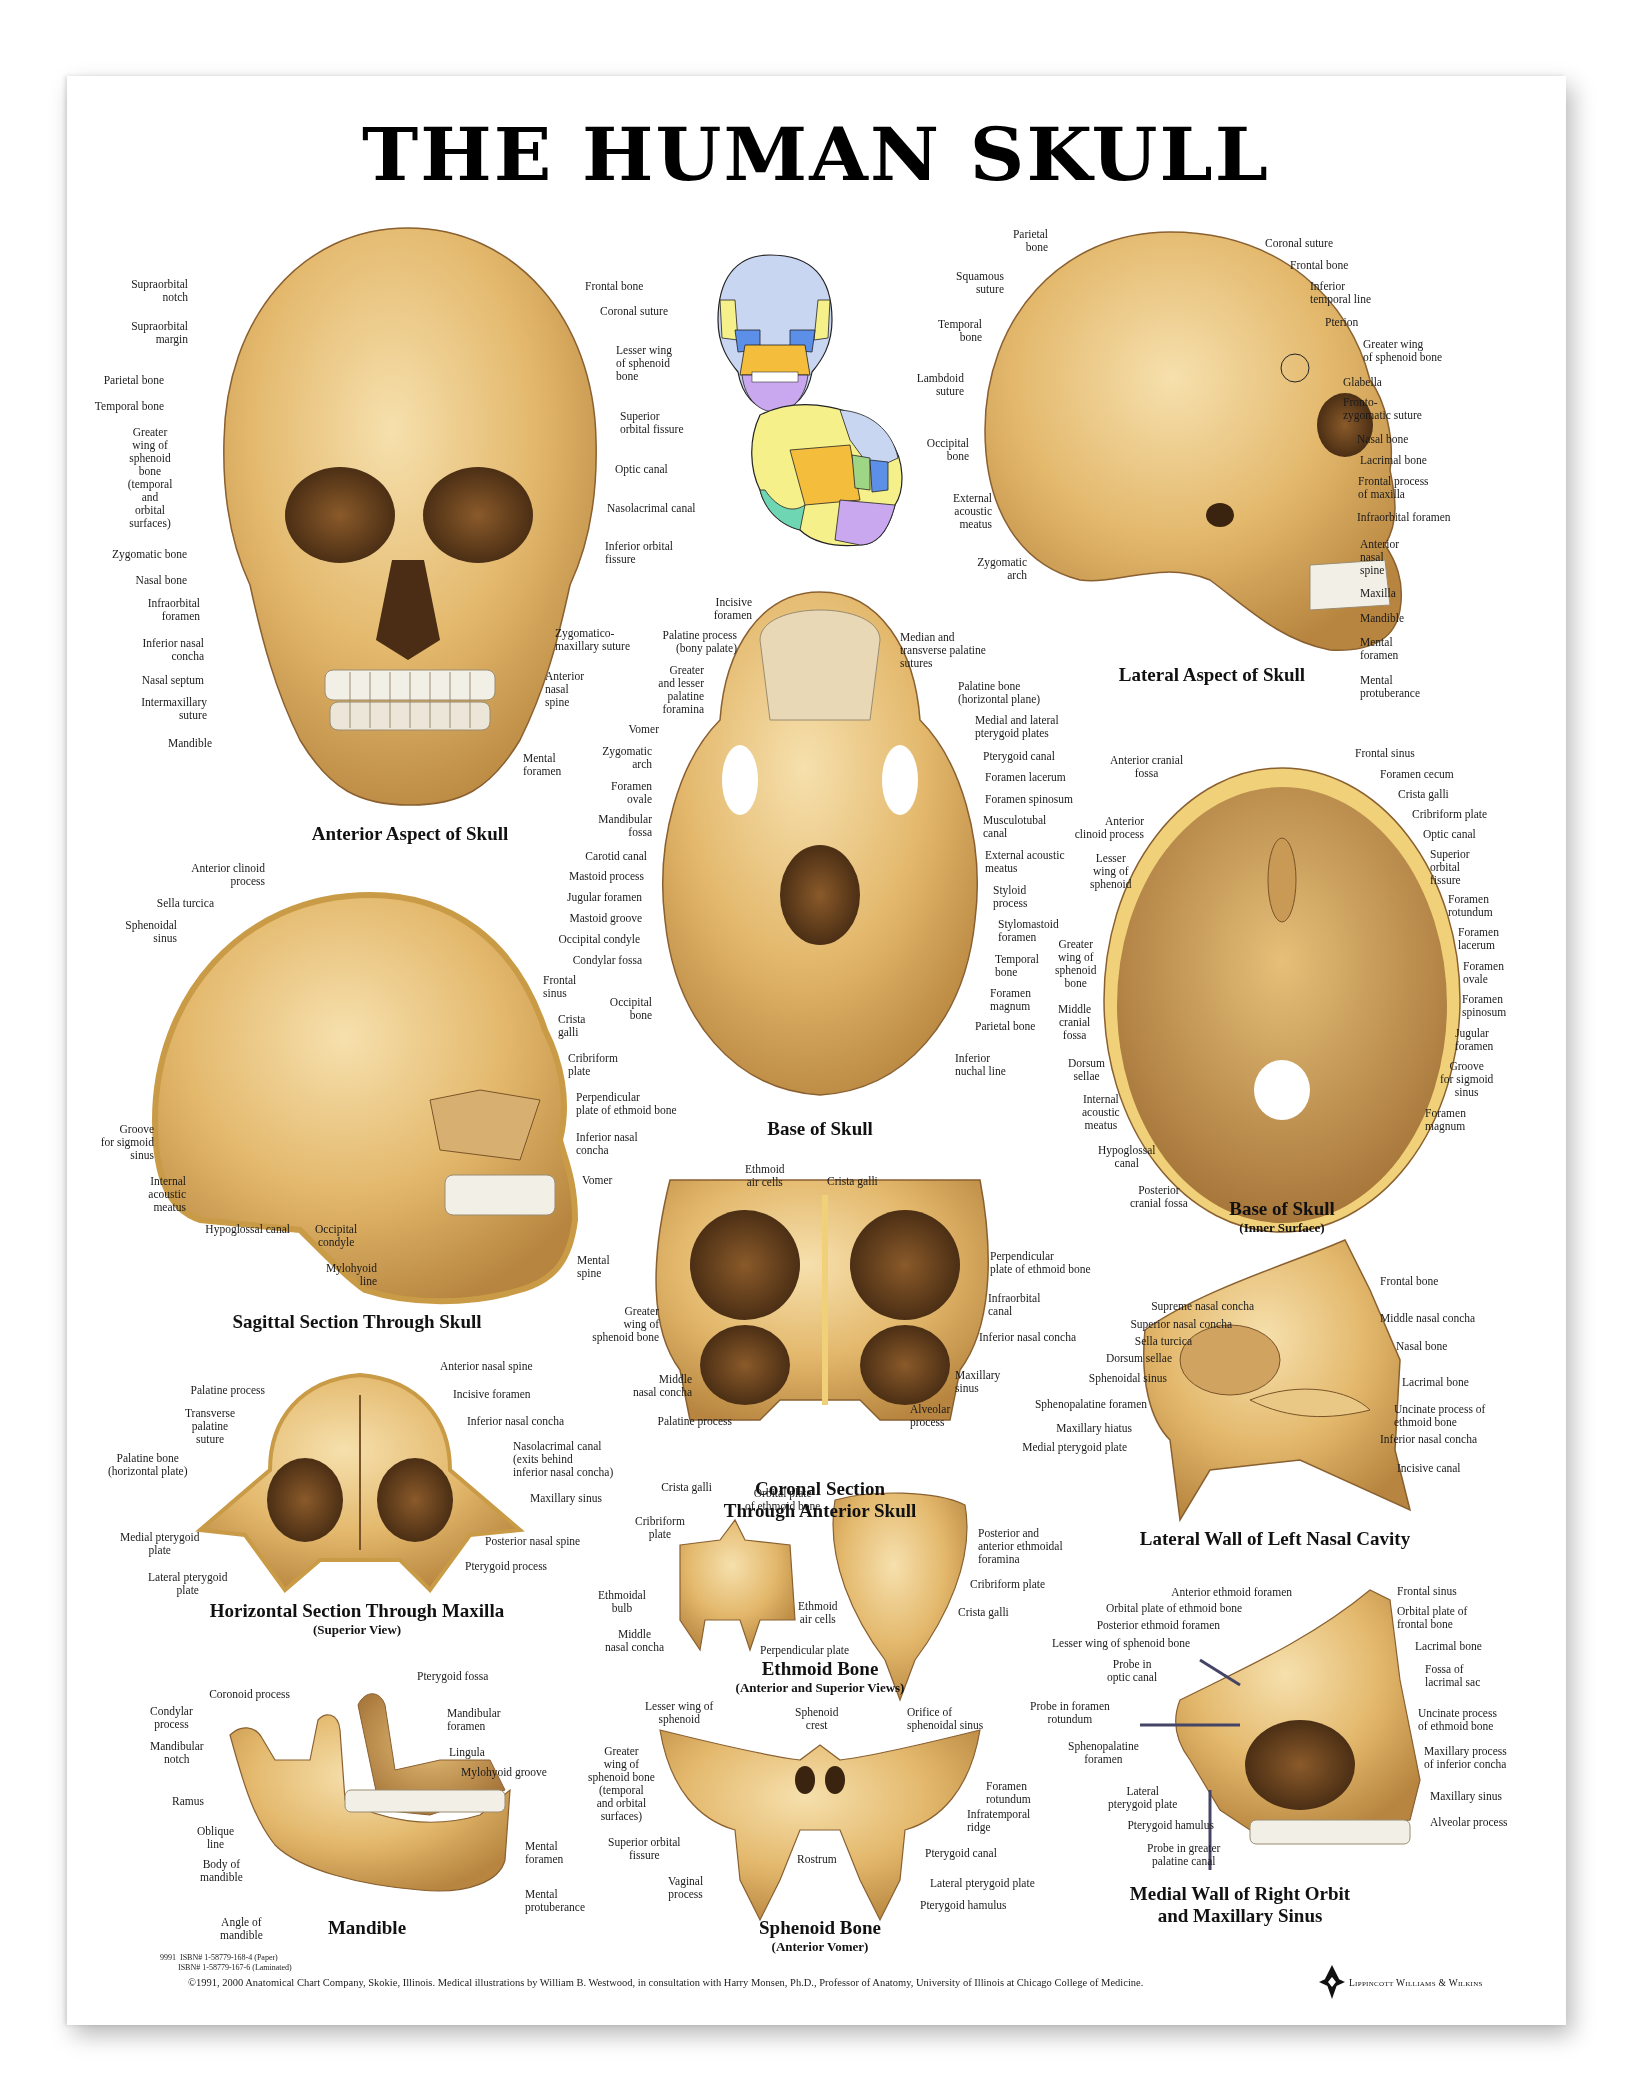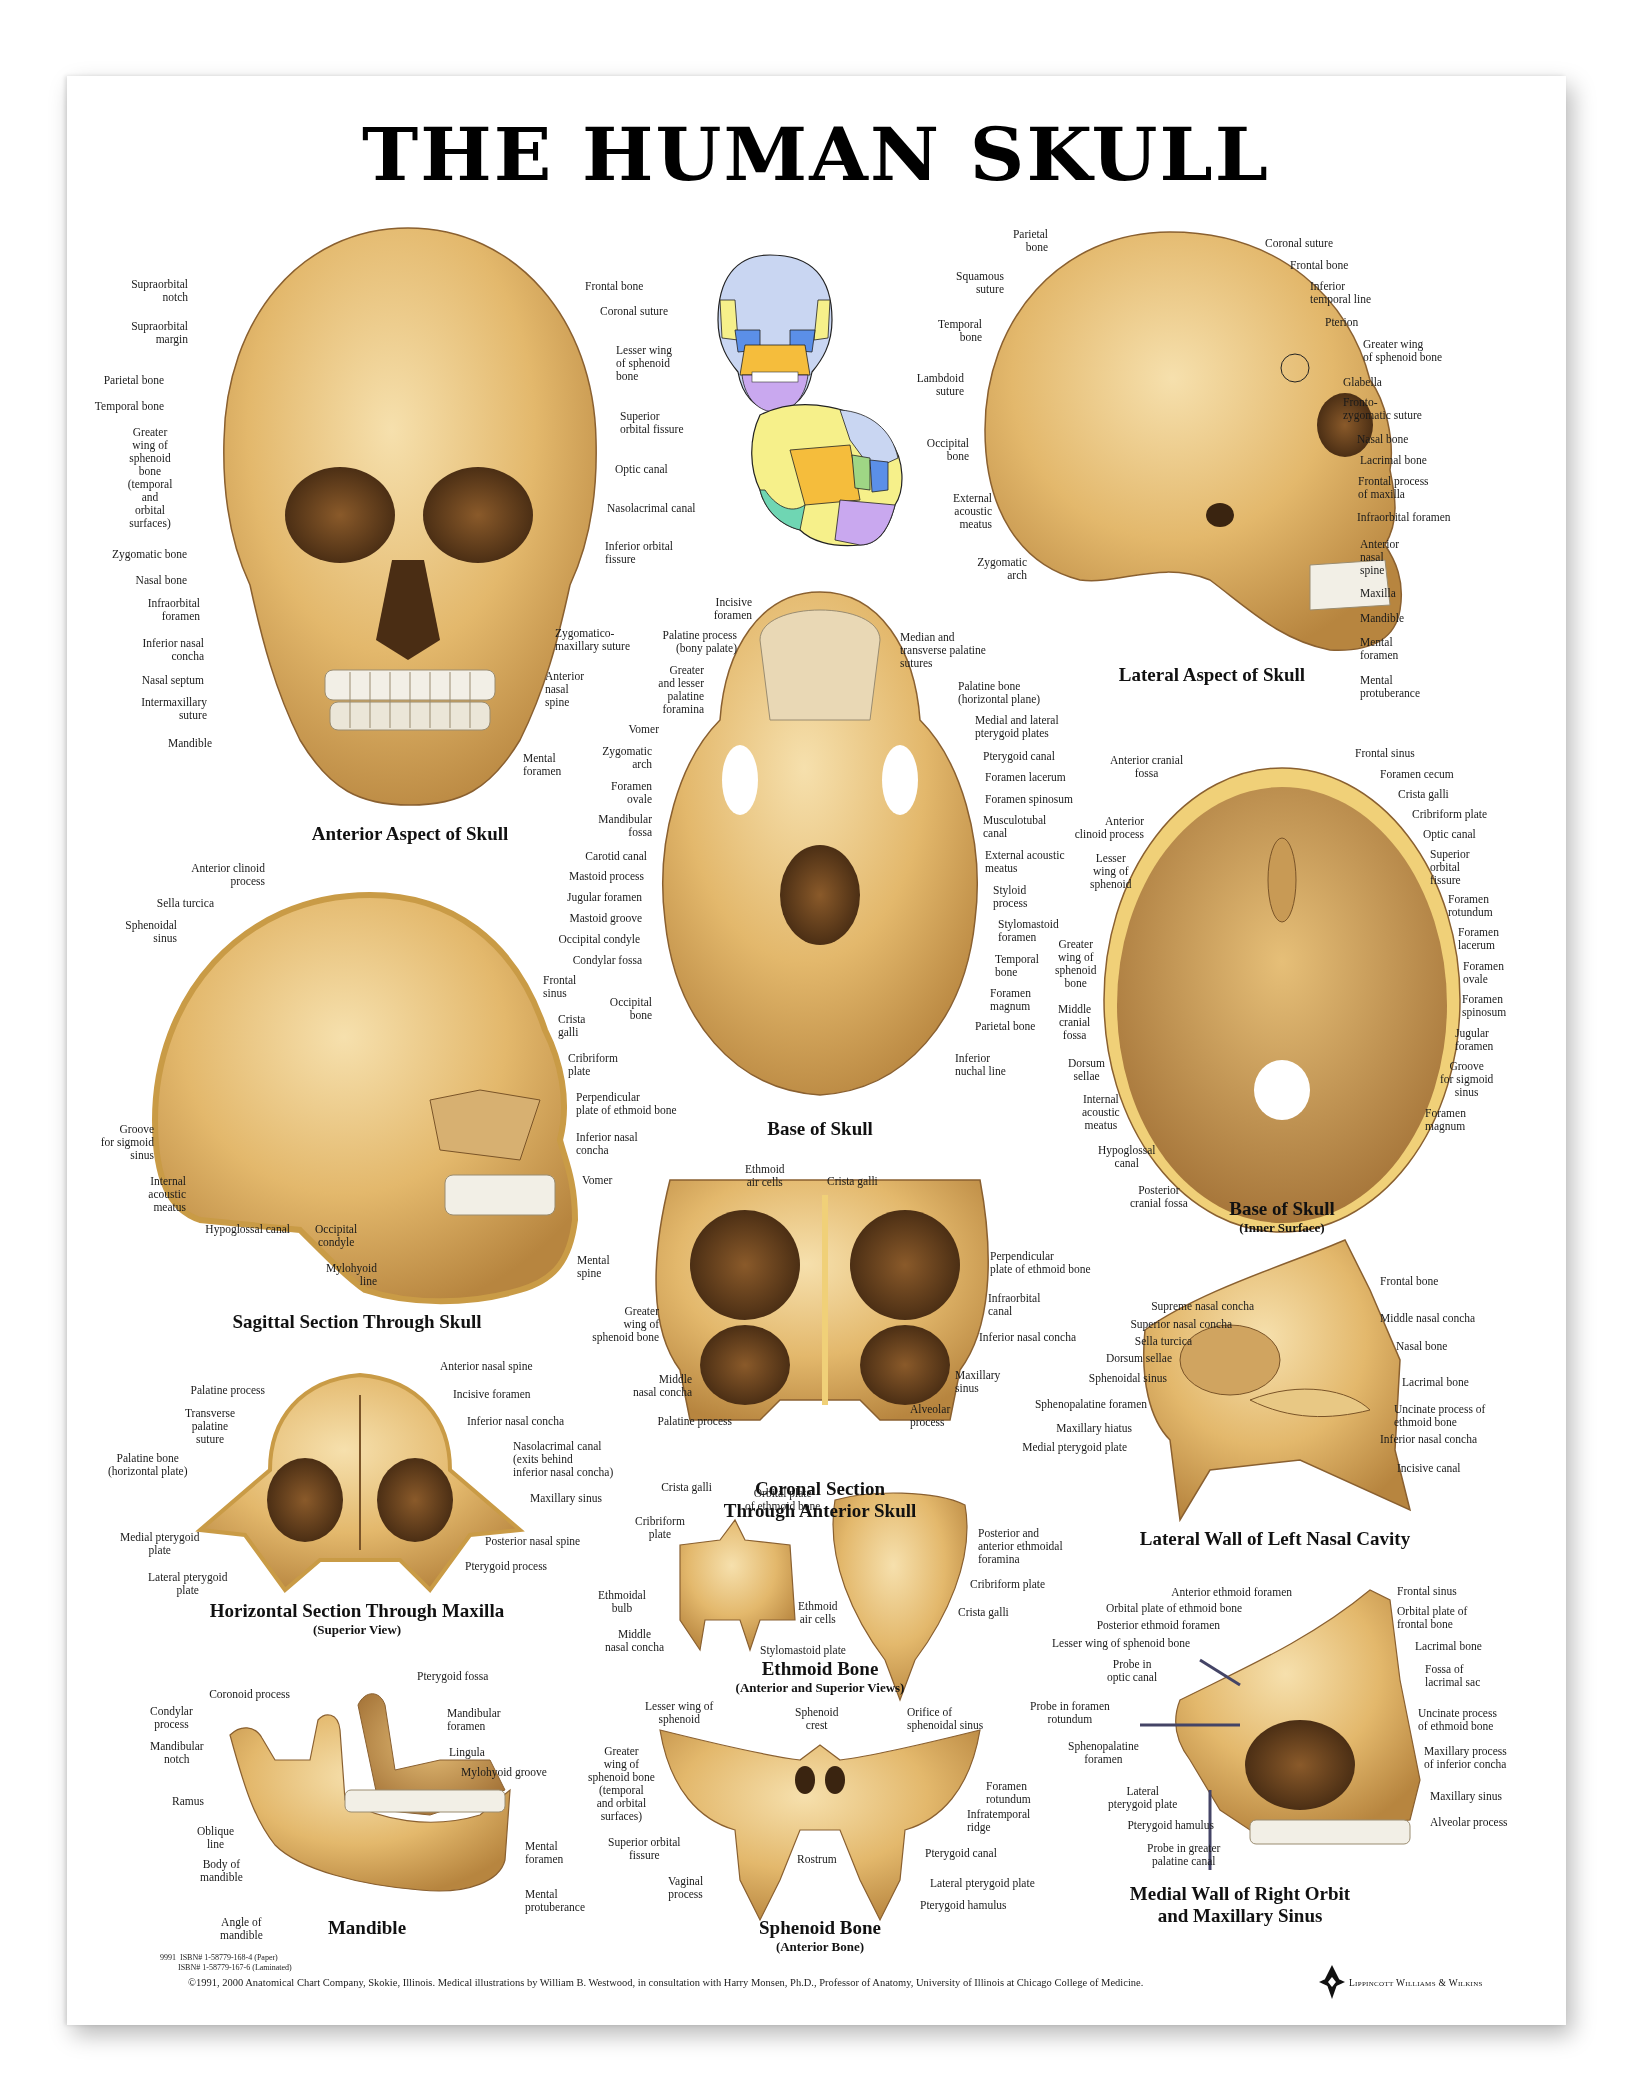--- a/index.html
+++ b/index.html
@@ -159,21 +159,21 @@
 <div class="caption" style="left:410px;top:823px;">Anterior Aspect of Skull</div>
 <div class="caption" style="left:1212px;top:664px;">Lateral Aspect of Skull</div>
 <div class="caption" style="left:820px;top:1118px;">Base of Skull</div>
 <div class="caption" style="left:1282px;top:1198px;"><span>Base of Skull</span><span class="sub">(Inner Surface)</span></div>
 <div class="caption" style="left:357px;top:1311px;">Sagittal Section Through Skull</div>
 <div class="caption" style="left:820px;top:1478px;line-height:22px;"><span>Coronal Section</span><br><span>Through Anterior Skull</span></div>
 <div class="caption" style="left:1275px;top:1528px;">Lateral Wall of Left Nasal Cavity</div>
 <div class="caption" style="left:357px;top:1600px;"><span>Horizontal Section Through Maxilla</span><span class="sub">(Superior View)</span></div>
 <div class="caption" style="left:820px;top:1658px;"><span>Ethmoid Bone</span><span class="sub">(Anterior and Superior Views)</span></div>
 <div class="caption" style="left:367px;top:1917px;">Mandible</div>
-<div class="caption" style="left:820px;top:1917px;"><span>Sphenoid Bone</span><span class="sub">(Anterior Bone)</span></div>
+<div class="caption" style="left:820px;top:1917px;"><span>Sphenoid Bone</span><span class="sub">(Anterior Vomer)</span></div>
 <div class="caption" style="left:1240px;top:1883px;line-height:22px;"><span>Medial Wall of Right Orbit</span><br><span>and Maxillary Sinus</span></div>
 
 <div>
   <div class="lbl r" style="right:1444px;top:278px;">Supraorbital
 notch</div>
   <div class="lbl r" style="right:1444px;top:320px;">Supraorbital
 margin</div>
   <div class="lbl r" style="right:1468px;top:374px;">Parietal bone</div>
   <div class="lbl r" style="right:1468px;top:400px;">Temporal bone</div>
   <div class="lbl c" style="left:120px;top:426px;width:60px;">Greater
@@ -464,21 +464,21 @@
 plate</div>
   <div class="lbl c" style="left:598px;top:1589px;">Ethmoidal
 bulb</div>
   <div class="lbl c" style="left:605px;top:1628px;">Middle
 nasal concha</div>
 
   <div class="lbl c" style="left:745px;top:1487px;">Orbital plate
 of ethmoid bone</div>
   <div class="lbl c" style="left:798px;top:1600px;">Ethmoid
 air cells</div>
-  <div class="lbl" style="left:760px;top:1644px;">Stylomastoid plate</div>
+  <div class="lbl" style="left:760px;top:1644px;">Perpendicular plate</div>
 
   <div class="lbl" style="left:978px;top:1527px;">Posterior and
 anterior ethmoidal
 foramina</div>
   <div class="lbl" style="left:970px;top:1578px;">Cribriform plate</div>
   <div class="lbl" style="left:958px;top:1606px;">Crista galli</div>
 </div>
 
 <div>
   <div class="lbl r" style="right:1342px;top:1688px;">Coronoid process</div>

